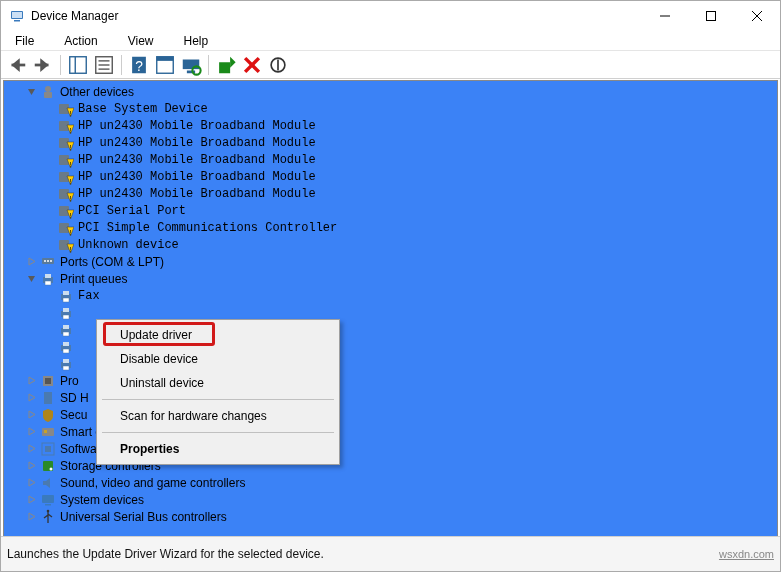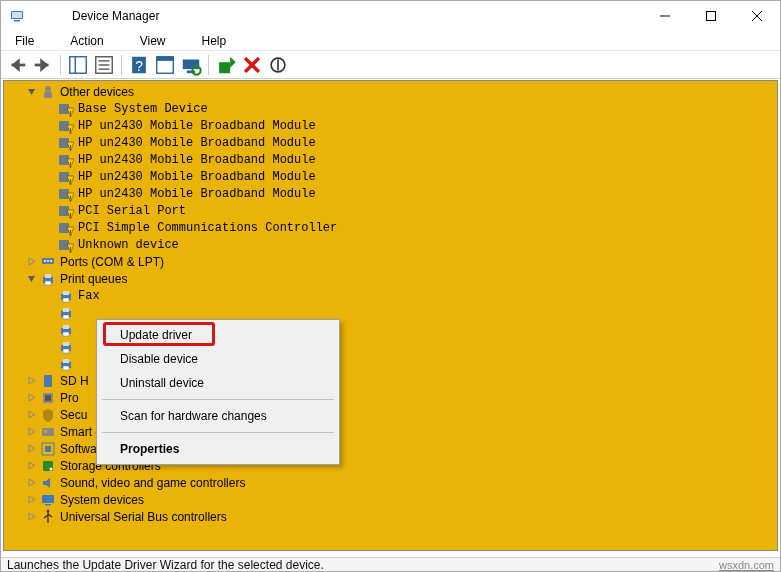--- a/index.html
+++ b/index.html
@@ -17,31 +17,31 @@
   }
   
   .titlebar {
     height: 30px;
     display: flex;
     align-items: center;
     padding: 0 0 0 8px;
     background: #fff;
   }
   .titlebar .icon { width: 16px; height:16px; margin-right:6px; display:flex; align-items:center; justify-content:center;}
-  .titlebar .title { flex: 0 0 auto; margin-left: 41px; }
+  .titlebar .title { flex: 0 0 auto; }
   .titlebar .spacer { flex: 1; }
   .winbtn { width: 46px; height: 30px; display:flex; align-items:center; justify-content:center; }
   .winbtn svg { width:10px; height:10px; }
   
   .menubar {
     height: 20px;
     display:flex;
     align-items:center;
     padding: 0 6px;
-    gap: 20px;
+    gap: 14px;
     border-bottom: 1px solid #e5e5e5;
   }
   .menuitem { padding: 2px 8px; }
   
   .toolbar {
     height: 28px;
     display:flex;
     align-items:center;
     padding: 2px 4px;
     gap: 2px;
@@ -54,21 +54,21 @@
   }
   .tsep { width:1px; height:20px; background:#ccc; margin:0 3px;}
   
   .treewrap {
     position: absolute;
     top: 79px;
     left: 2px;
     right: 2px;
     bottom: 20px;
     border: 1px solid #888;
-    background:#eab308;
+    background:#3b82f6;
     overflow:hidden;
   }
   .tree {
     padding: 2px 0;
     overflow-y: scroll;
     height: 100%;
   }
   .row {
     display:flex;
     align-items:center;
@@ -107,21 +107,21 @@
     position:absolute;
     border: 3px solid #d11919;
     border-radius: 3px;
     pointer-events:none;
     z-index: 60;
   }
   
   .statusbar {
     position:absolute;
     left:0; right:0; bottom:0;
-    height: 14px;
+    height: 35px;
     border-top: 1px solid #d0d0d0;
     display:flex;
     align-items:center;
     padding: 0 6px;
     justify-content: space-between;
     font-size: 12px;
     color:#111;
     background:#f5f5f5;
   }
   .statusbar .right { color:#888; font-size:11px;text-decoration:underline; }
@@ -440,38 +440,38 @@
     </div>
 
     <div class="row indent1">
       <span class="expander">
           <svg viewBox="0 0 9 9">
             <path d="M2 1 L8 4.5 L2 8 Z" fill="none" stroke="#888"></path>
           </svg>
         </span>
       <span class="rowicon">
           <svg viewBox="0 0 16 16">
-            <path d="M4 2 L12 2 L12 14 L4 14 L4 5 Z" fill="#4a7ab0"></path>
-          </svg>
-        </span>
-      <span class="rowlabel">SD H</span>
-    </div>
-    <div class="row indent1">
-      <span class="expander">
-          <svg viewBox="0 0 9 9">
-            <path d="M2 1 L8 4.5 L2 8 Z" fill="none" stroke="#888"></path>
-          </svg>
-        </span>
-      <span class="rowicon">
-          <svg viewBox="0 0 16 16">
             <rect x="3" y="3" width="10" height="10" fill="#888"></rect>
             <rect x="5" y="5" width="6" height="6" fill="#555"></rect>
           </svg>
         </span>
       <span class="rowlabel">Pro</span>
+    </div>
+    <div class="row indent1">
+      <span class="expander">
+          <svg viewBox="0 0 9 9">
+            <path d="M2 1 L8 4.5 L2 8 Z" fill="none" stroke="#888"></path>
+          </svg>
+        </span>
+      <span class="rowicon">
+          <svg viewBox="0 0 16 16">
+            <path d="M4 2 L12 2 L12 14 L4 14 L4 5 Z" fill="#4a7ab0"></path>
+          </svg>
+        </span>
+      <span class="rowlabel">SD H</span>
     </div>
     <div class="row indent1">
       <span class="expander">
           <svg viewBox="0 0 9 9">
             <path d="M2 1 L8 4.5 L2 8 Z" fill="none" stroke="#888"></path>
           </svg>
         </span>
       <span class="rowicon">
           <svg viewBox="0 0 16 16">
             <path d="M8 2 L13 4 L13 9 Q13 13 8 15 Q3 13 3 9 L3 4 Z" fill="#b0851a"></path>

